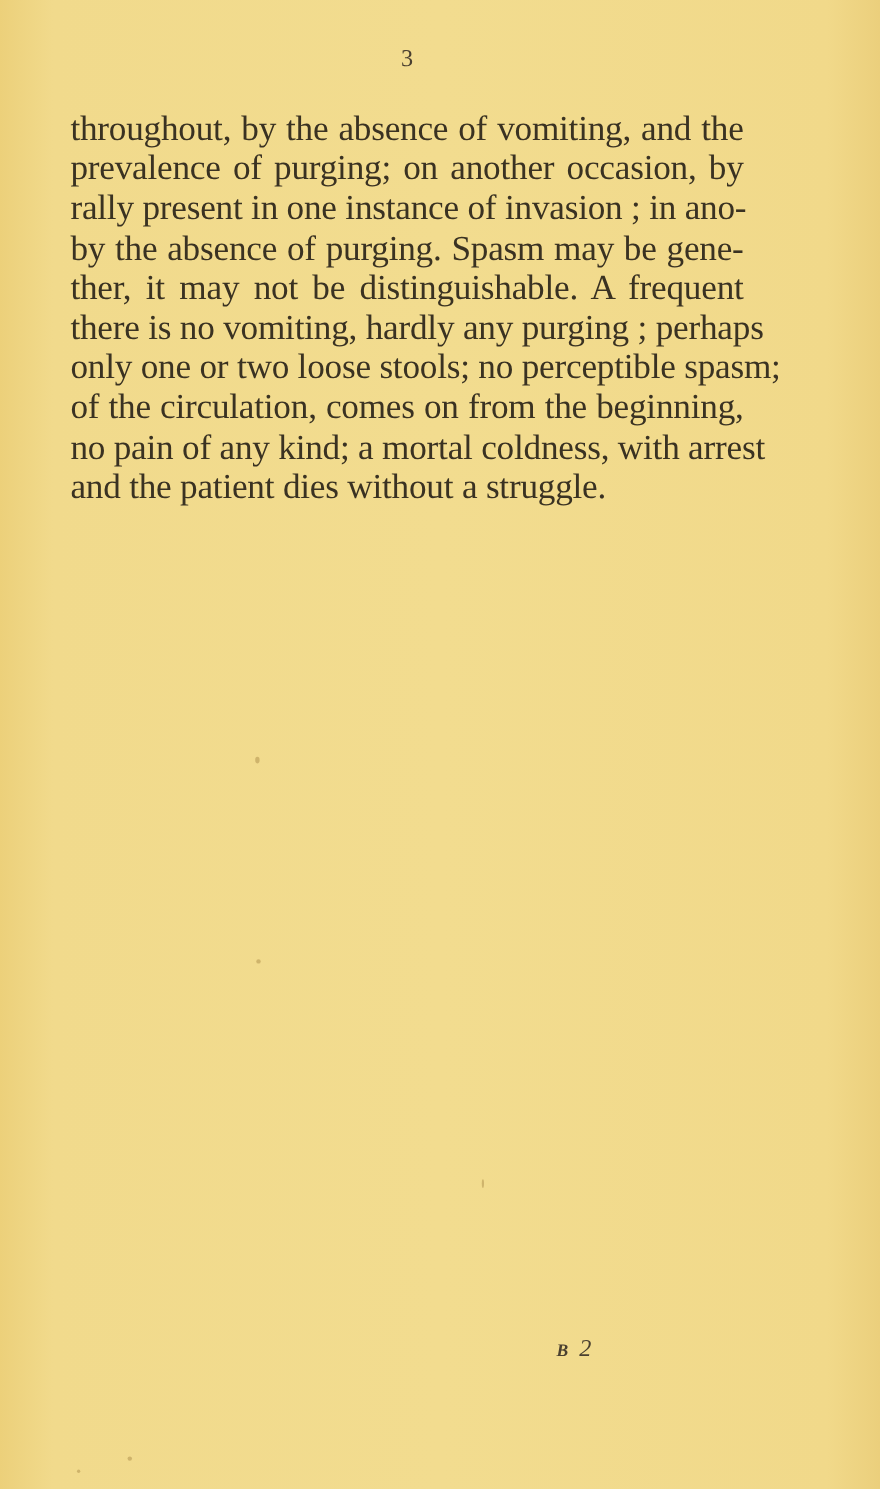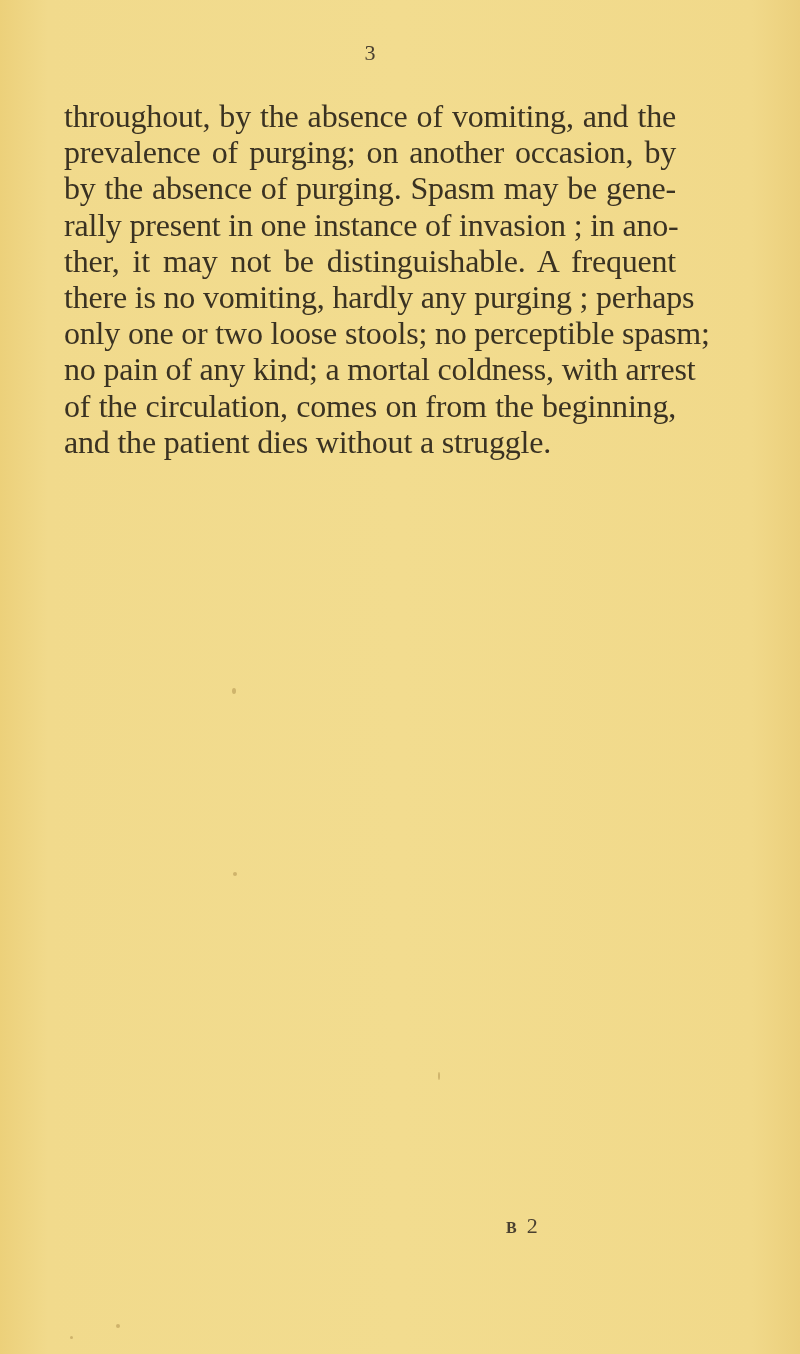--- a/index.html
+++ b/index.html
@@ -50,20 +50,21 @@
     }
     .body-text .line.last {
       text-align-last: left;
     }
     .signature {
       position: absolute;
       top: 1213px;
       left: 506px;
       font-size: 22px;
       color: #4a4030;
+      font-style: italic;
     }
     .signature .sig-letter {
       font-size: 16px;
       font-variant: small-caps;
       font-weight: bold;
       margin-right: 10px;
     }
     .speck {
       position: absolute;
       background: #b89a55;
@@ -73,27 +74,27 @@
   </style>
 </head>
 <body>
 
 <div class="page">
   <div class="page-number">3</div>
 
   <div class="body-text">
     <span class="line">throughout, by the absence of vomiting, and the</span>
     <span class="line">prevalence of purging; on another occasion, by</span>
+    <span class="line">rally present in one instance of invasion ;  in ano-</span>
     <span class="line">by the absence of purging.  Spasm may be gene-</span>
-    <span class="line">rally present in one instance of invasion ;  in ano-</span>
     <span class="line">ther, it may not be distinguishable.  A frequent</span>
     <span class="line">there is no vomiting, hardly any purging ;  perhaps</span>
     <span class="line">only one or two loose stools;  no perceptible spasm;</span>
+    <span class="line">of the circulation, comes on from the beginning,</span>
     <span class="line">no pain of any kind; a mortal coldness, with arrest</span>
-    <span class="line">of the circulation, comes on from the beginning,</span>
     <span class="line last">and the patient dies without a struggle.</span>
   </div>
 
   <div class="signature">
     <span class="sig-letter">B</span><span>2</span>
   </div>
 
   <span class="speck" style="left:232px;top:688px;width:4px;height:6px;"></span>
   <span class="speck" style="left:233px;top:872px;width:4px;height:4px;"></span>
   <span class="speck" style="left:438px;top:1072px;width:2px;height:8px;"></span>

